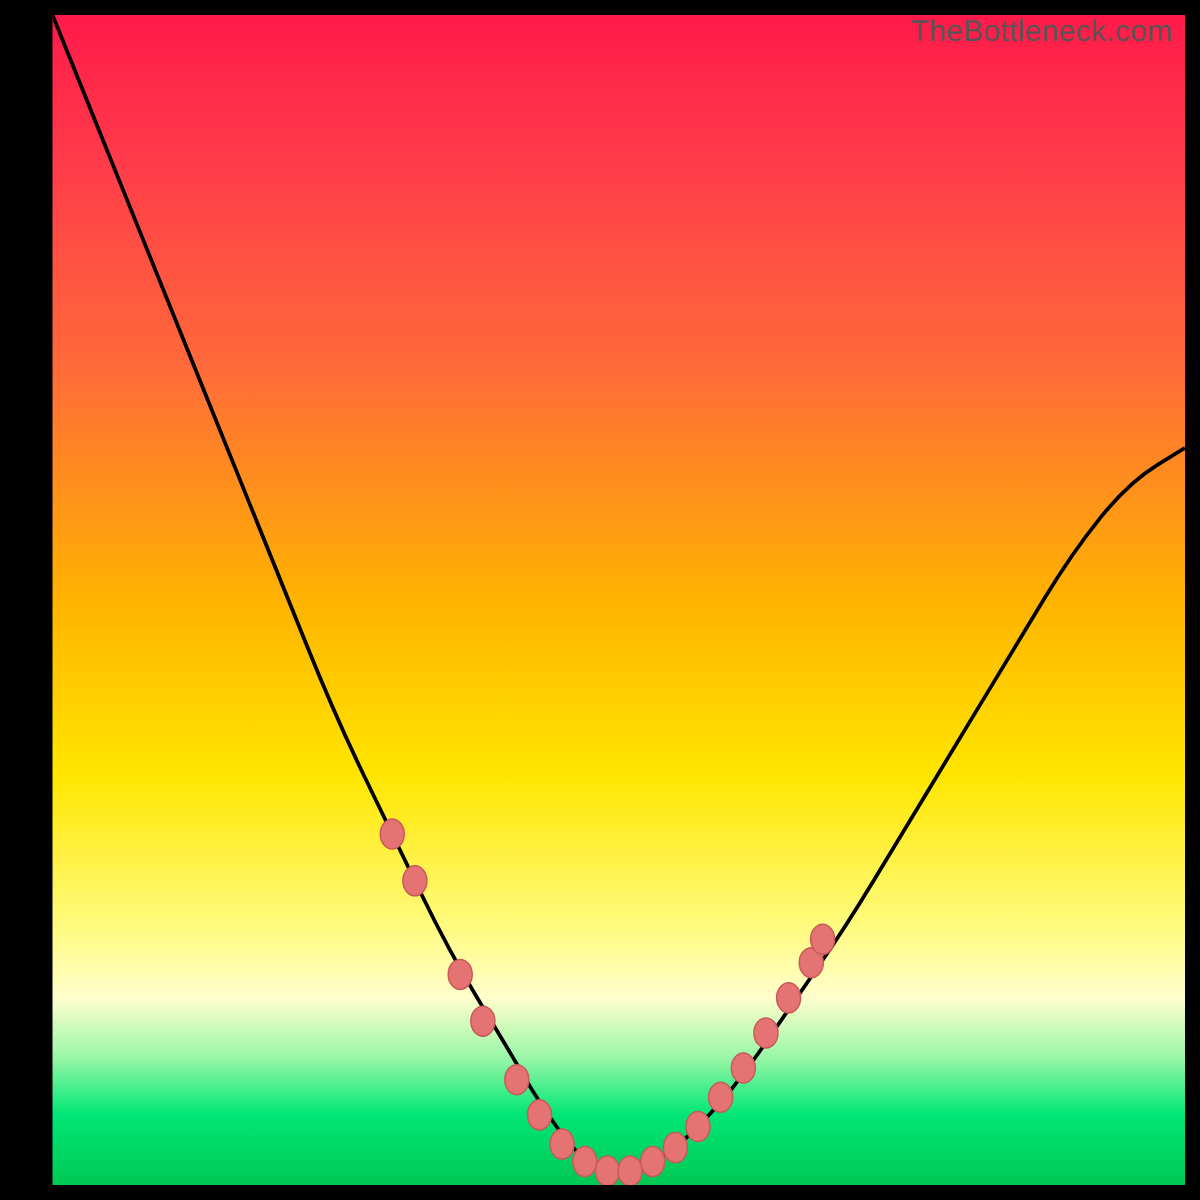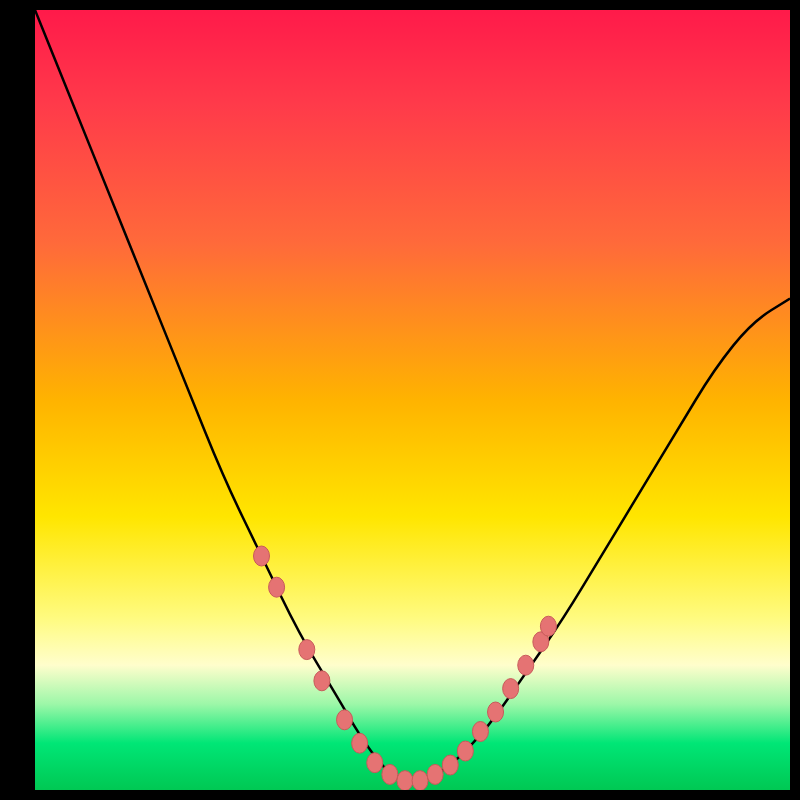--- a/index.html
+++ b/index.html
@@ -57,20 +57,21 @@
     fill: #e57373;
     stroke: #c85a5a;
     stroke-width: 1;
   }
 </style>
 </head>
 <body>
 
 <div class="chart-container">
   <div class="plot-area">
+    <div class="watermark">TheBottleneck.com</div>
     <svg class="curve" viewBox="0 0 755 780" preserveAspectRatio="none">
       <path id="curve-path" d="M 0 0 Q 0 0 18.875 46.80000000000001 Q 37.75 93.60000000000002 56.625 140.40000000000003 Q 75.5 187.20000000000005 94.375 234.00000000000003 Q 113.25 280.8 132.125 327.6 Q 151 374.4 169.875 421.2 Q 188.75 468 207.625 507 Q 226.5 546 245.375 585 Q 264.25 624 283.125 655.2 Q 302 686.4 313.325 705.9 Q 324.65 725.4 335.975 741 Q 347.3 756.6 354.85 762.45 Q 362.4 768.3 369.95 770.25 Q 377.5 772.2 385.05 770.25 Q 392.6 768.3 403.92500000000007 762.45 Q 415.25000000000006 756.6 434.125 737.1 Q 453 717.6 471.875 690.3 Q 490.75 663 509.625 635.7 Q 528.5 608.4 547.375 577.2 Q 566.25 546 585.125 514.8 Q 604 483.6 622.875 452.4 Q 641.75 421.2 660.625 390 Q 679.5 358.79999999999995 698.375 335.4 Q 717.25 312 736.125 300.3 T 755 288.6" stroke="#000" stroke-width="2.5" fill="none"></path>
       <g id="markers-group">
           <ellipse cx="226.5" cy="546" rx="8" ry="10" class="dot"></ellipse>
           <ellipse cx="241.6" cy="577.2" rx="8" ry="10" class="dot"></ellipse>
           <ellipse cx="271.8" cy="639.6" rx="8" ry="10" class="dot"></ellipse>
           <ellipse cx="286.9" cy="670.8" rx="8" ry="10" class="dot"></ellipse>
           <ellipse cx="309.54999999999995" cy="709.8" rx="8" ry="10" class="dot"></ellipse>
           <ellipse cx="324.65" cy="733.2" rx="8" ry="10" class="dot"></ellipse>
           <ellipse cx="339.75" cy="752.7" rx="8" ry="10" class="dot"></ellipse>

